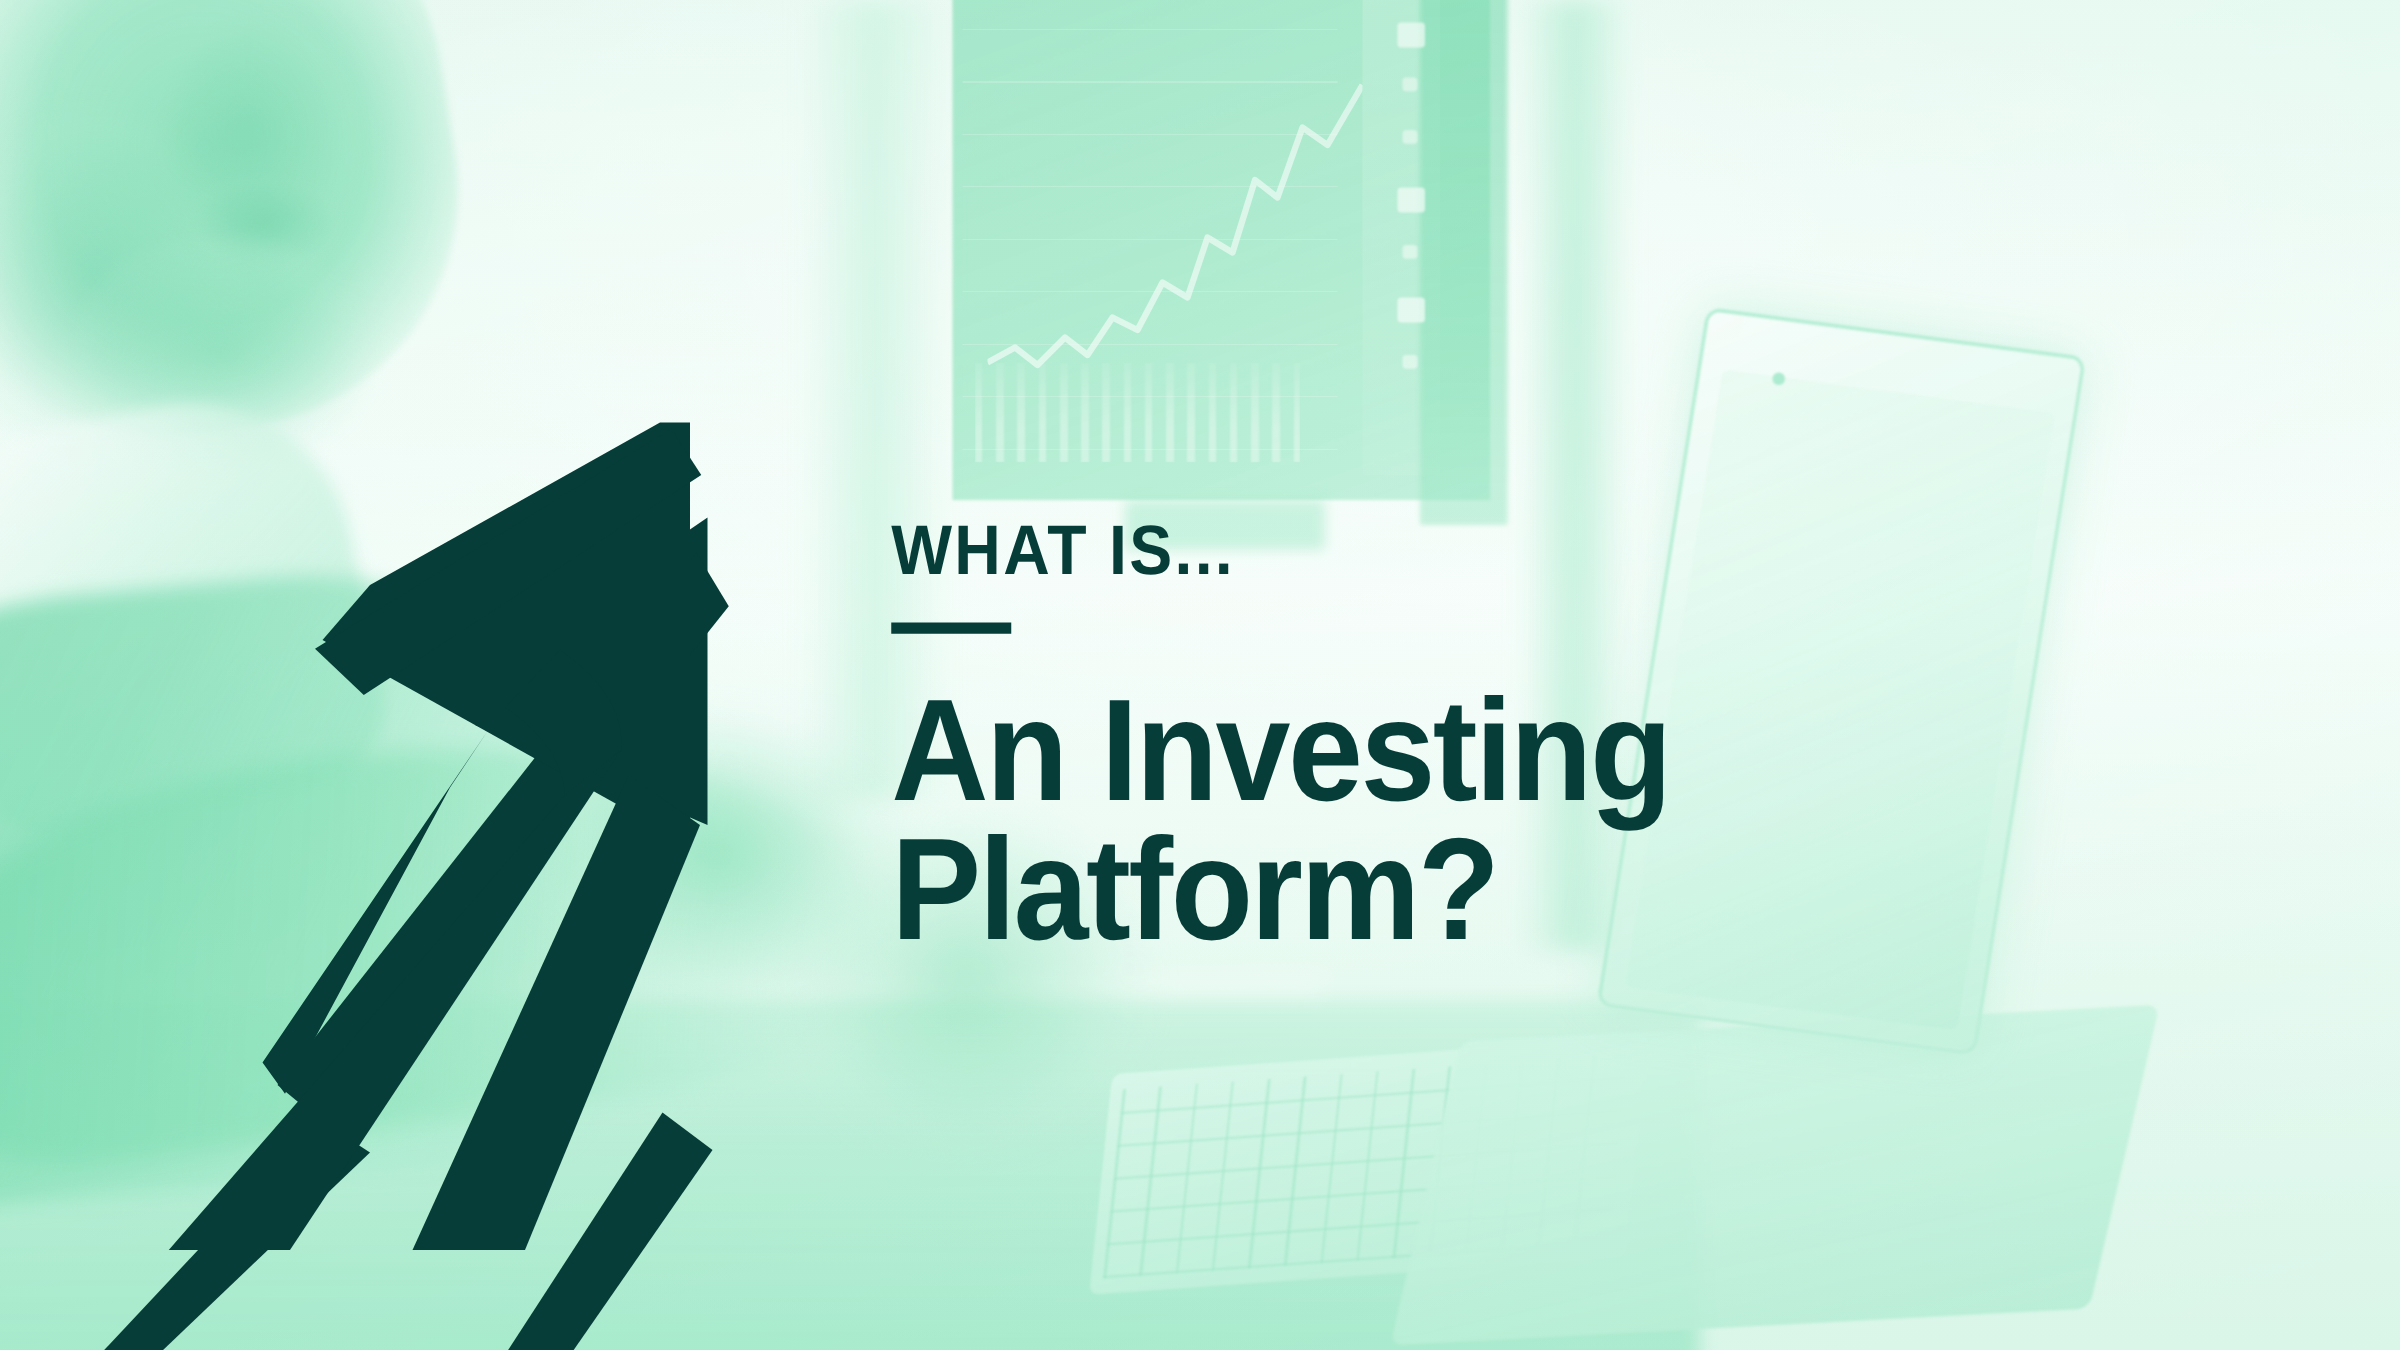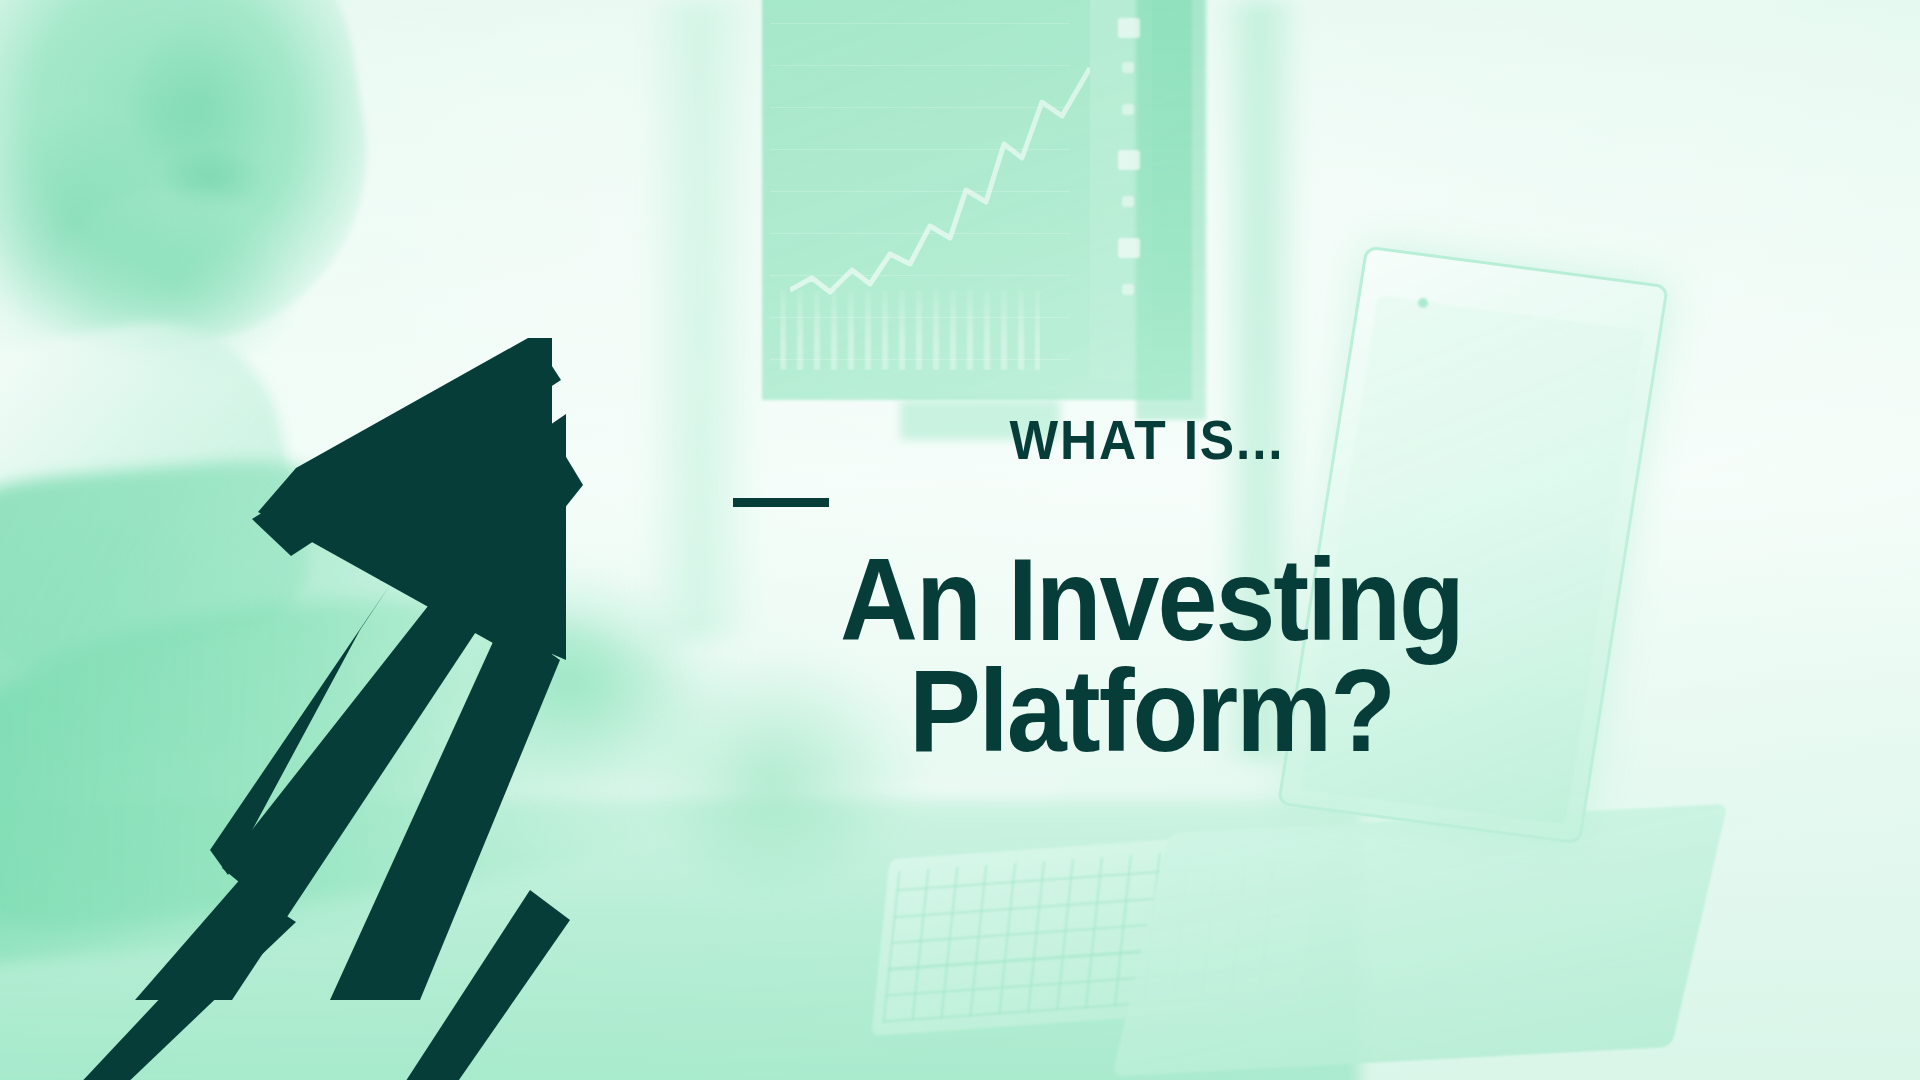--- a/index.html
+++ b/index.html
@@ -238,24 +238,23 @@
     position:absolute;
     left:60px; top:330px;
     width:560px; height:760px;
     pointer-events:none;
   }
   .arrow-wrap svg{display:block;width:100%;height:100%;}
 
   
   .copy{
     position:absolute;
-    left:733px;
+    left:713px;
     top:412px;
     width:900px;
-    text-align:center;
   }
   .eyebrow{
     margin:0;
     font-family:"Liberation Sans", sans-serif;
     font-weight:700;
     font-size:56px;
     line-height:1;
     letter-spacing:2.0px;
     color:#073d38;
     transform:scaleX(.92);

